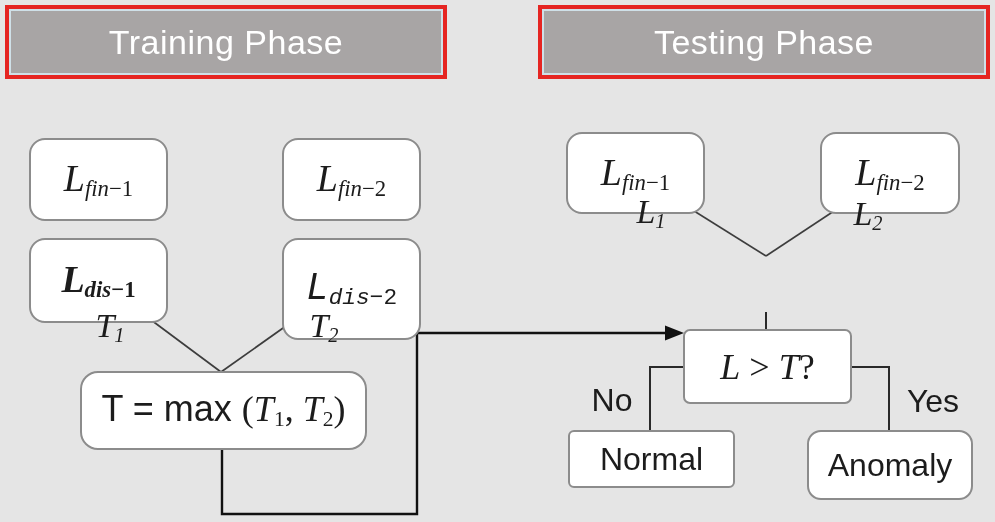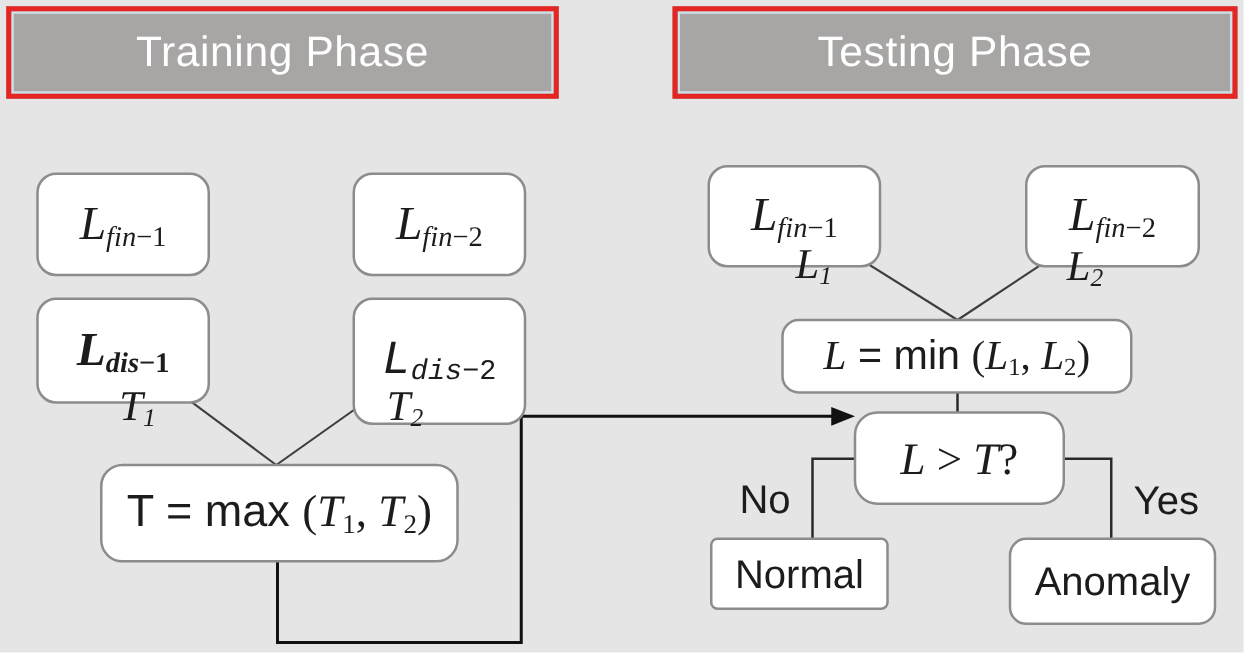--- a/index.html
+++ b/index.html
@@ -121,35 +121,32 @@
     <span><i>L</i><span class="sb"><i>fin</i><span>−2</span></span></span>
   </div>
 
   <div class="edge-label" style="left:651px;top:213px;">
     <span><i>L</i><span class="sb">1</span></span>
   </div>
   <div class="edge-label" style="left:868px;top:215px;">
     <span><i>L</i><span class="sb">2</span></span>
   </div>
 
-  <div class="box formula min-size" style="left:625px;top:255px;width:281px;height:60px;border-radius:14px;">
-    <span><i>L</i><span class="sans"> = min </span><span>(</span><i>L</i><span class="sb">1</span><span>, </span><i>L</i><span class="sb">2</span><span>)</span></span>
-  </div>
 
-  <div class="box formula" style="left:683px;top:329px;width:169px;height:75px;border-radius:19px;">
+  <div class="box formula" style="left:683px;top:329px;width:169px;height:75px;border-radius:7px;">
     <span><i>L</i><span> &gt; </span><i>T</i><span>?</span></span>
   </div>
 
   <div class="branch-label" style="left:612px;top:400px;">
     <span>No</span>
   </div>
   <div class="branch-label" style="left:933px;top:401px;">
     <span>Yes</span>
   </div>
 
-  <div class="box plain" style="left:568px;top:430px;width:143px;height:58px;border-radius:6px;">
+  <div class="box plain" style="left:568px;top:430px;width:167px;height:58px;border-radius:6px;">
     <span>Normal</span>
   </div>
   <div class="box plain" style="left:807px;top:430px;width:166px;height:70px;border-radius:14px;">
     <span>Anomaly</span>
   </div>
 
 </div>
 
 </body></html>

